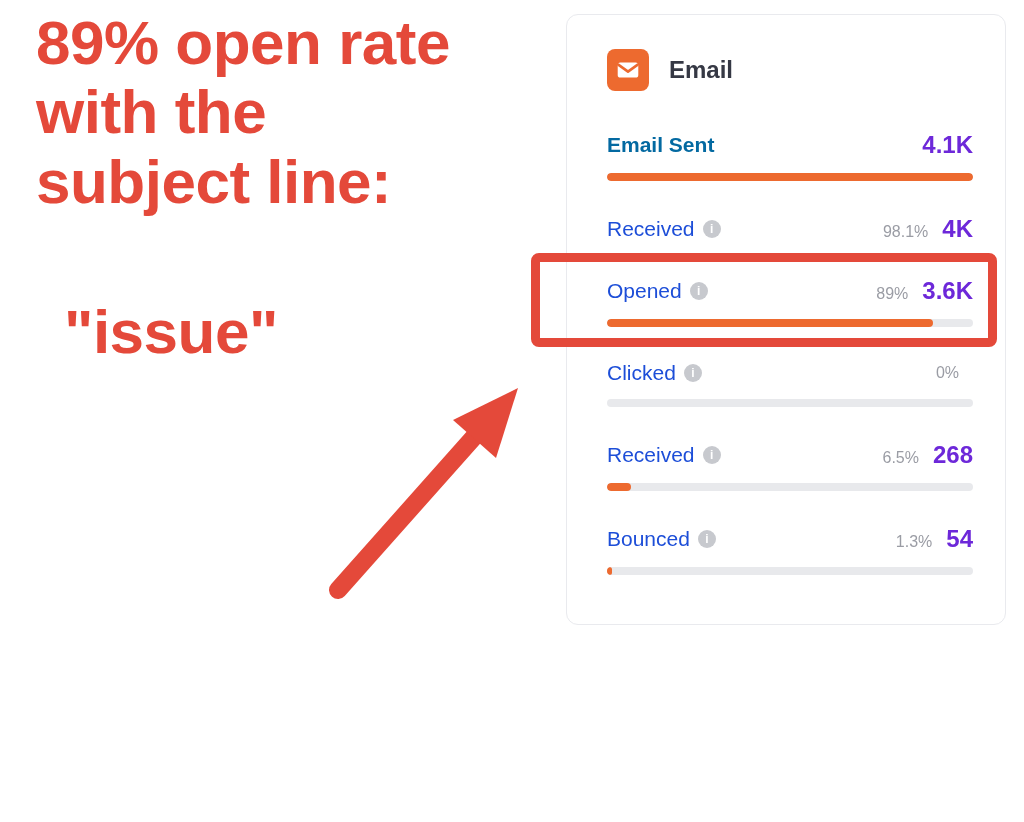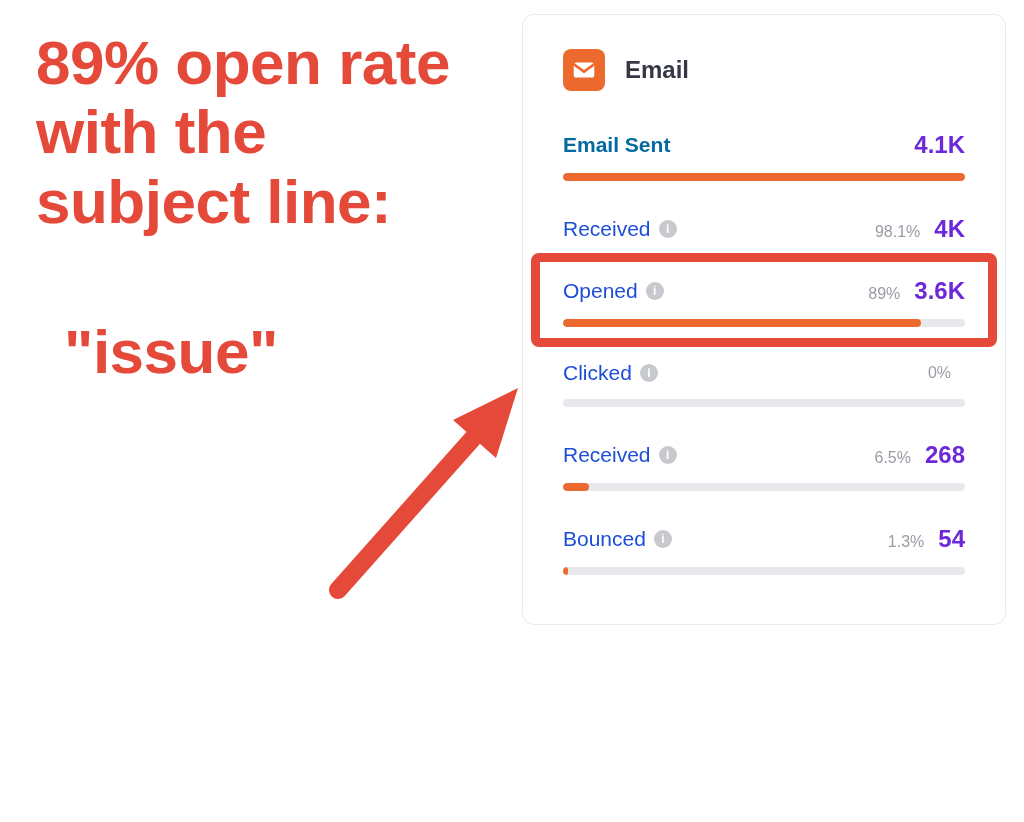--- a/index.html
+++ b/index.html
@@ -8,21 +8,21 @@
     font-family: -apple-system, BlinkMacSystemFont, "Segoe UI", Helvetica, Arial, sans-serif;
     background: #ffffff;
     position: relative;
     overflow: hidden;
   }
 
   
   .annotation {
     position: absolute;
     left: 36px;
-    top: 28px;
+    top: 8px;
     width: 440px;
   }
   .annotation .headline {
     font-size: 62px;
     font-weight: 700;
     line-height: 1.12;
     color: #e4493a;
     letter-spacing: -0.5px;
     text-shadow: 0 1px 0 rgba(255,255,255,0.6);
   }
@@ -44,25 +44,25 @@
     height: 240px;
     pointer-events: none;
   }
   .arrow-wrap svg { width: 100%; height: 100%; overflow: visible; }
 
   
   .card {
     position: absolute;
     right: 18px;
     top: 14px;
-    width: 484px;
+    width: 440px;
     background: #ffffff;
     border: 1px solid #e9eaee;
     border-radius: 12px;
-    padding: 34px 40px 44px 40px;
+    padding: 34px 32px 44px 40px;
   }
 
   .card-header {
     display: flex;
     align-items: center;
     gap: 20px;
     margin-bottom: 40px;
   }
   .mail-icon {
     width: 42px;

